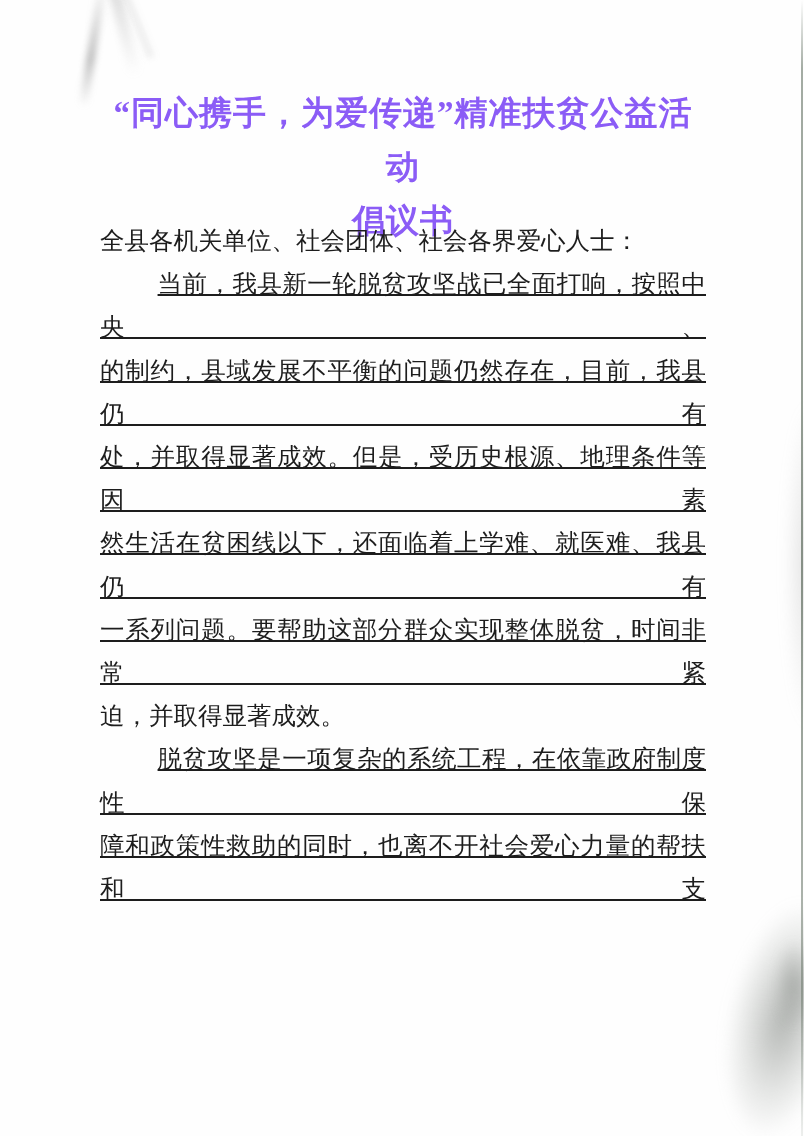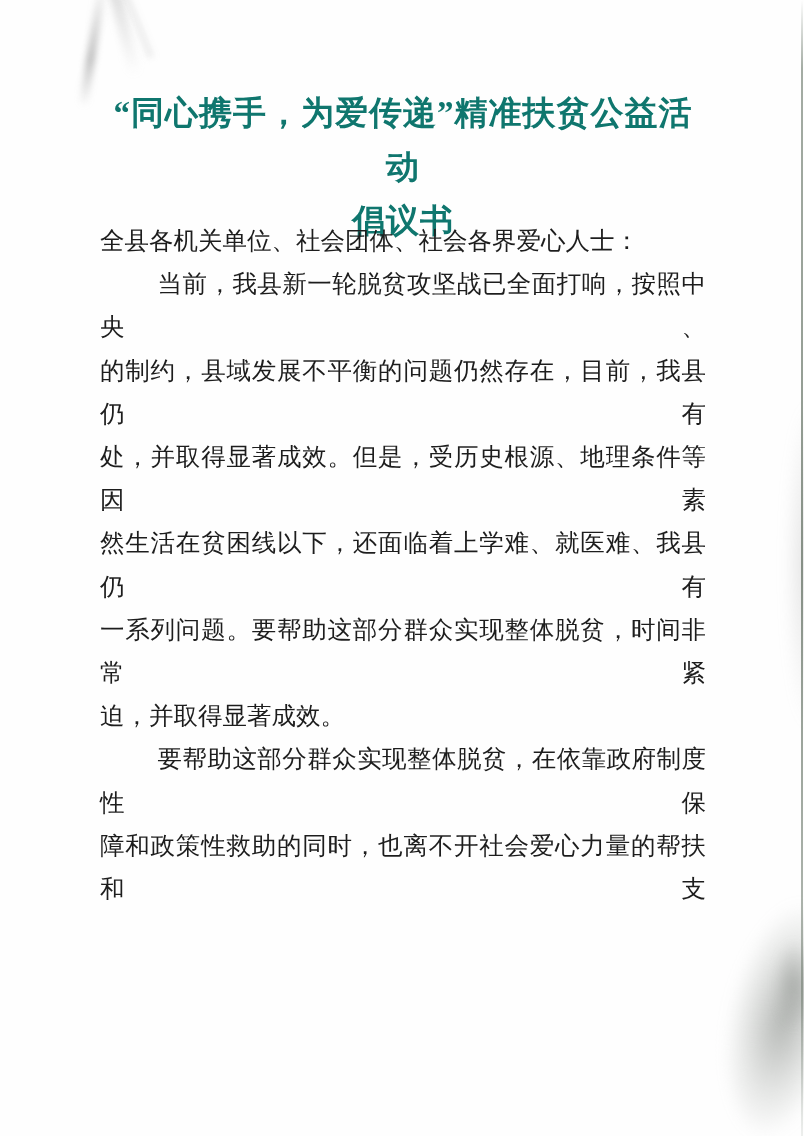--- a/index.html
+++ b/index.html
@@ -81,39 +81,40 @@
   
   .doc-title {
     position: absolute;
     left: 100px; top: 86px;
     width: 606px;
     text-align: center;
     font-weight: bold;
     font-size: 33px;
     line-height: 54px;
     letter-spacing: 1px;
-    color: #0f766e;
+    color: #8b5cf6;
   }
   .doc-body {
     position: absolute;
     left: 100px; top: 219px;
     width: 606px;
     font-size: 24.5px;
     line-height: 43.2px;
     color: #1d1d1d;
   }
   .line {
     text-align: left;
     white-space: nowrap;
   }
   .line.fill {
     white-space: normal;
     text-align: justify;
     text-align-last: justify;
     text-justify: inter-character;
+    text-decoration: underline;
   }
   .line.indent {
     text-indent: 2.35em;
   }
 </style>
 </head>
 <body>
 
 <div class="page">
 
@@ -131,17 +132,17 @@
   </div>
 
   <div class="doc-body">
       <div class="line">全县各机关单位、社会团体、社会各界爱心人士：</div>
       <div class="line indent fill">当前，我县新一轮脱贫攻坚战已全面打响，按照中央、</div>
       <div class="line fill">的制约，县域发展不平衡的问题仍然存在，目前，我县仍有</div>
       <div class="line fill">处，并取得显著成效。但是，受历史根源、地理条件等因素</div>
       <div class="line fill">然生活在贫困线以下，还面临着上学难、就医难、我县仍有</div>
       <div class="line fill">一系列问题。要帮助这部分群众实现整体脱贫，时间非常紧</div>
       <div class="line">迫，并取得显著成效。</div>
-      <div class="line indent fill">要帮助这部分群众实现整体脱贫，在依靠政府制度性保</div>
+      <div class="line indent fill">脱贫攻坚是一项复杂的系统工程，在依靠政府制度性保</div>
       <div class="line fill">障和政策性救助的同时，也离不开社会爱心力量的帮扶和支</div>
     </div>
 
 </div>
 
 </body></html>

